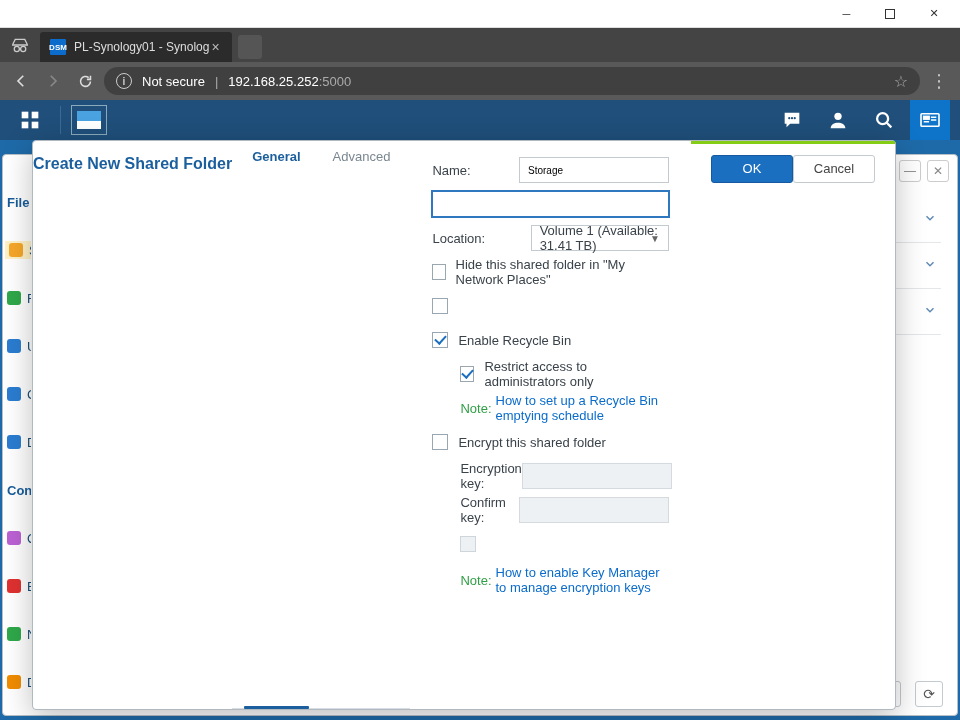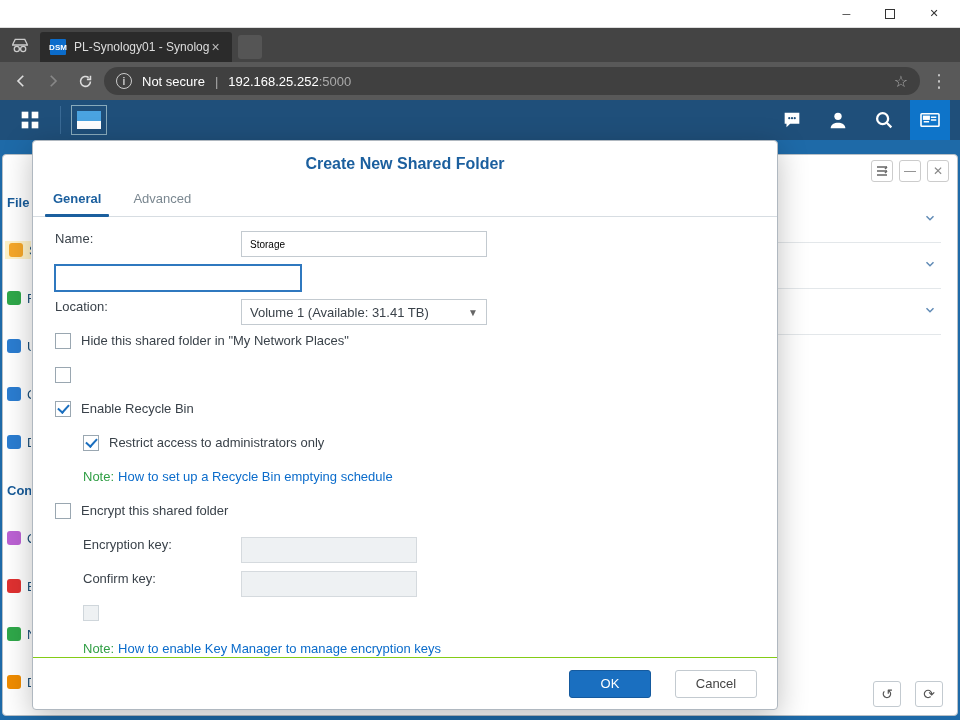--- a/index.html
+++ b/index.html
@@ -40,41 +40,41 @@
   .bg-window .bgbody { display:flex; height:calc(100% - 32px);}
   .bg-side { width:28px; padding-top:6px; display:flex; flex-direction:column; gap:30px; align-items:flex-start; color:#1a4e78; font-size:13px; padding-left:4px; overflow:hidden; white-space:nowrap;}
   .bg-side .item { display:flex; align-items:center; gap:6px; height:18px;}
   .bg-side .dot { width:14px; height:14px; border-radius:3px;}
   .bg-main { flex:1; padding:10px 16px;}
   .accordion { border-bottom:1px solid #e3e7ea; padding:14px 4px; display:flex; align-items:center; color:#555; font-size:13px;}
   .accordion .chev { margin-left:auto; color:#5f8ab5;}
   .bg-foot { position:absolute; bottom:8px; right:14px; display:flex; gap:14px; align-items:center;}
   .bg-foot .btnlite { width:28px; height:26px; border:1px solid #c3cad0; border-radius:3px; display:flex; align-items:center; justify-content:center; color:#555; font-size:14px;}
   
-  .modal { position:absolute; top:0; left:32px; width:746px; height:570px; background:#fff; border:1px solid #b0b8c0; border-radius:4px; box-shadow:0 8px 30px rgba(0,0,0,.25); display:flex; flex-direction:column;}
+  .modal { position:absolute; top:0; left:32px; width:864px; height:570px; background:#fff; border:1px solid #b0b8c0; border-radius:4px; box-shadow:0 8px 30px rgba(0,0,0,.25); display:flex; flex-direction:row;}
   .modal h1 { margin:0; text-align:center; font-size:16px; font-weight:600; color:#1b5f9e; padding:14px 0 10px;}
   .modal .tabs { display:flex; padding:0 18px; border-bottom:1px solid #d7dde2; gap:28px; font-size:13px;}
   .modal .tabs .mt { padding:8px 2px 10px; color:#7a8790; cursor:pointer;}
   .modal .tabs .mt.active { color:#1b5f9e; font-weight:600; position:relative;}
   .modal .tabs .mt.active::after { content:""; position:absolute; left:-6px; right:-6px; bottom:-1px; height:3px; background:#1b5f9e; border-radius:1px;}
   .modal .body { flex:1; padding:14px 22px 6px; font-size:13px; color:#3a424a; overflow:auto;}
-  .row { display:flex; align-items:flex-start; min-height:30px; margin-bottom:4px;}
+  .row { display:flex; align-items:center; min-height:30px; margin-bottom:4px;}
   .row .lab { width:186px; color:#3a424a;}
   .tinput { width:246px; height:26px; border:1px solid #c3cad0; padding:12px 8px; font-size:10px; background:#fff;}
   .tinput.focus { border-color:#2f78bf; box-shadow:0 0 0 1px #2f78bf;}
   .tinput.disabled { background:#eef1f3; color:#999; border-color:#d5dade;}
   .sel { width:246px; height:26px; border:1px solid #c3cad0; display:flex; align-items:center; padding:0 8px; font-size:13px; position:relative;}
   .sel .caret { position:absolute; right:8px; color:#666; font-size:10px;}
   .chk { width:16px; height:16px; border:1px solid #9aa7b1; margin-right:10px; display:inline-flex; align-items:center; justify-content:center; background:#fff;}
   .chk.checked::after { content:""; width:9px; height:5px; border:2px solid #1b6fbf; border-top:none; border-right:none; transform:rotate(-48deg); margin-top:-3px;}
   .chk.disabled { background:#eef1f3; border-color:#cfd6db;}
   .indent1 { padding-left:28px;}
   .note { color:#2f9e44; font-weight:500; margin-right:4px;}
   a.link { color:#0b6ccb; text-decoration:none; font-weight:500;}
-  .modal .footer { height:52px; display:flex; align-items:center; justify-content:flex-end; gap:24px; padding:0 20px; border-top:1px solid #84cc16;}
+  .modal .footer { height:52px; display:flex; align-items:center; justify-content:flex-end; gap:0; padding:0 20px; border-top:3px solid #84cc16;}
   .btn-primary { width:82px; height:28px; background:#1a6fc0; color:#fff; border:1px solid #155a9e; border-radius:3px; font-size:13px; display:flex; align-items:center; justify-content:center; cursor:pointer;}
   .btn-default { width:82px; height:28px; background:#fff; color:#444; border:1px solid #c3cad0; border-radius:3px; font-size:13px; display:flex; align-items:center; justify-content:center; cursor:pointer;}
   .section-head { color:#185c9a; font-weight:600; }
 </style>
 </head>
 <body>
 
 <div class="titlebar">
   <div class="btn">
       <span style="letter-spacing:-1px">─</span>

